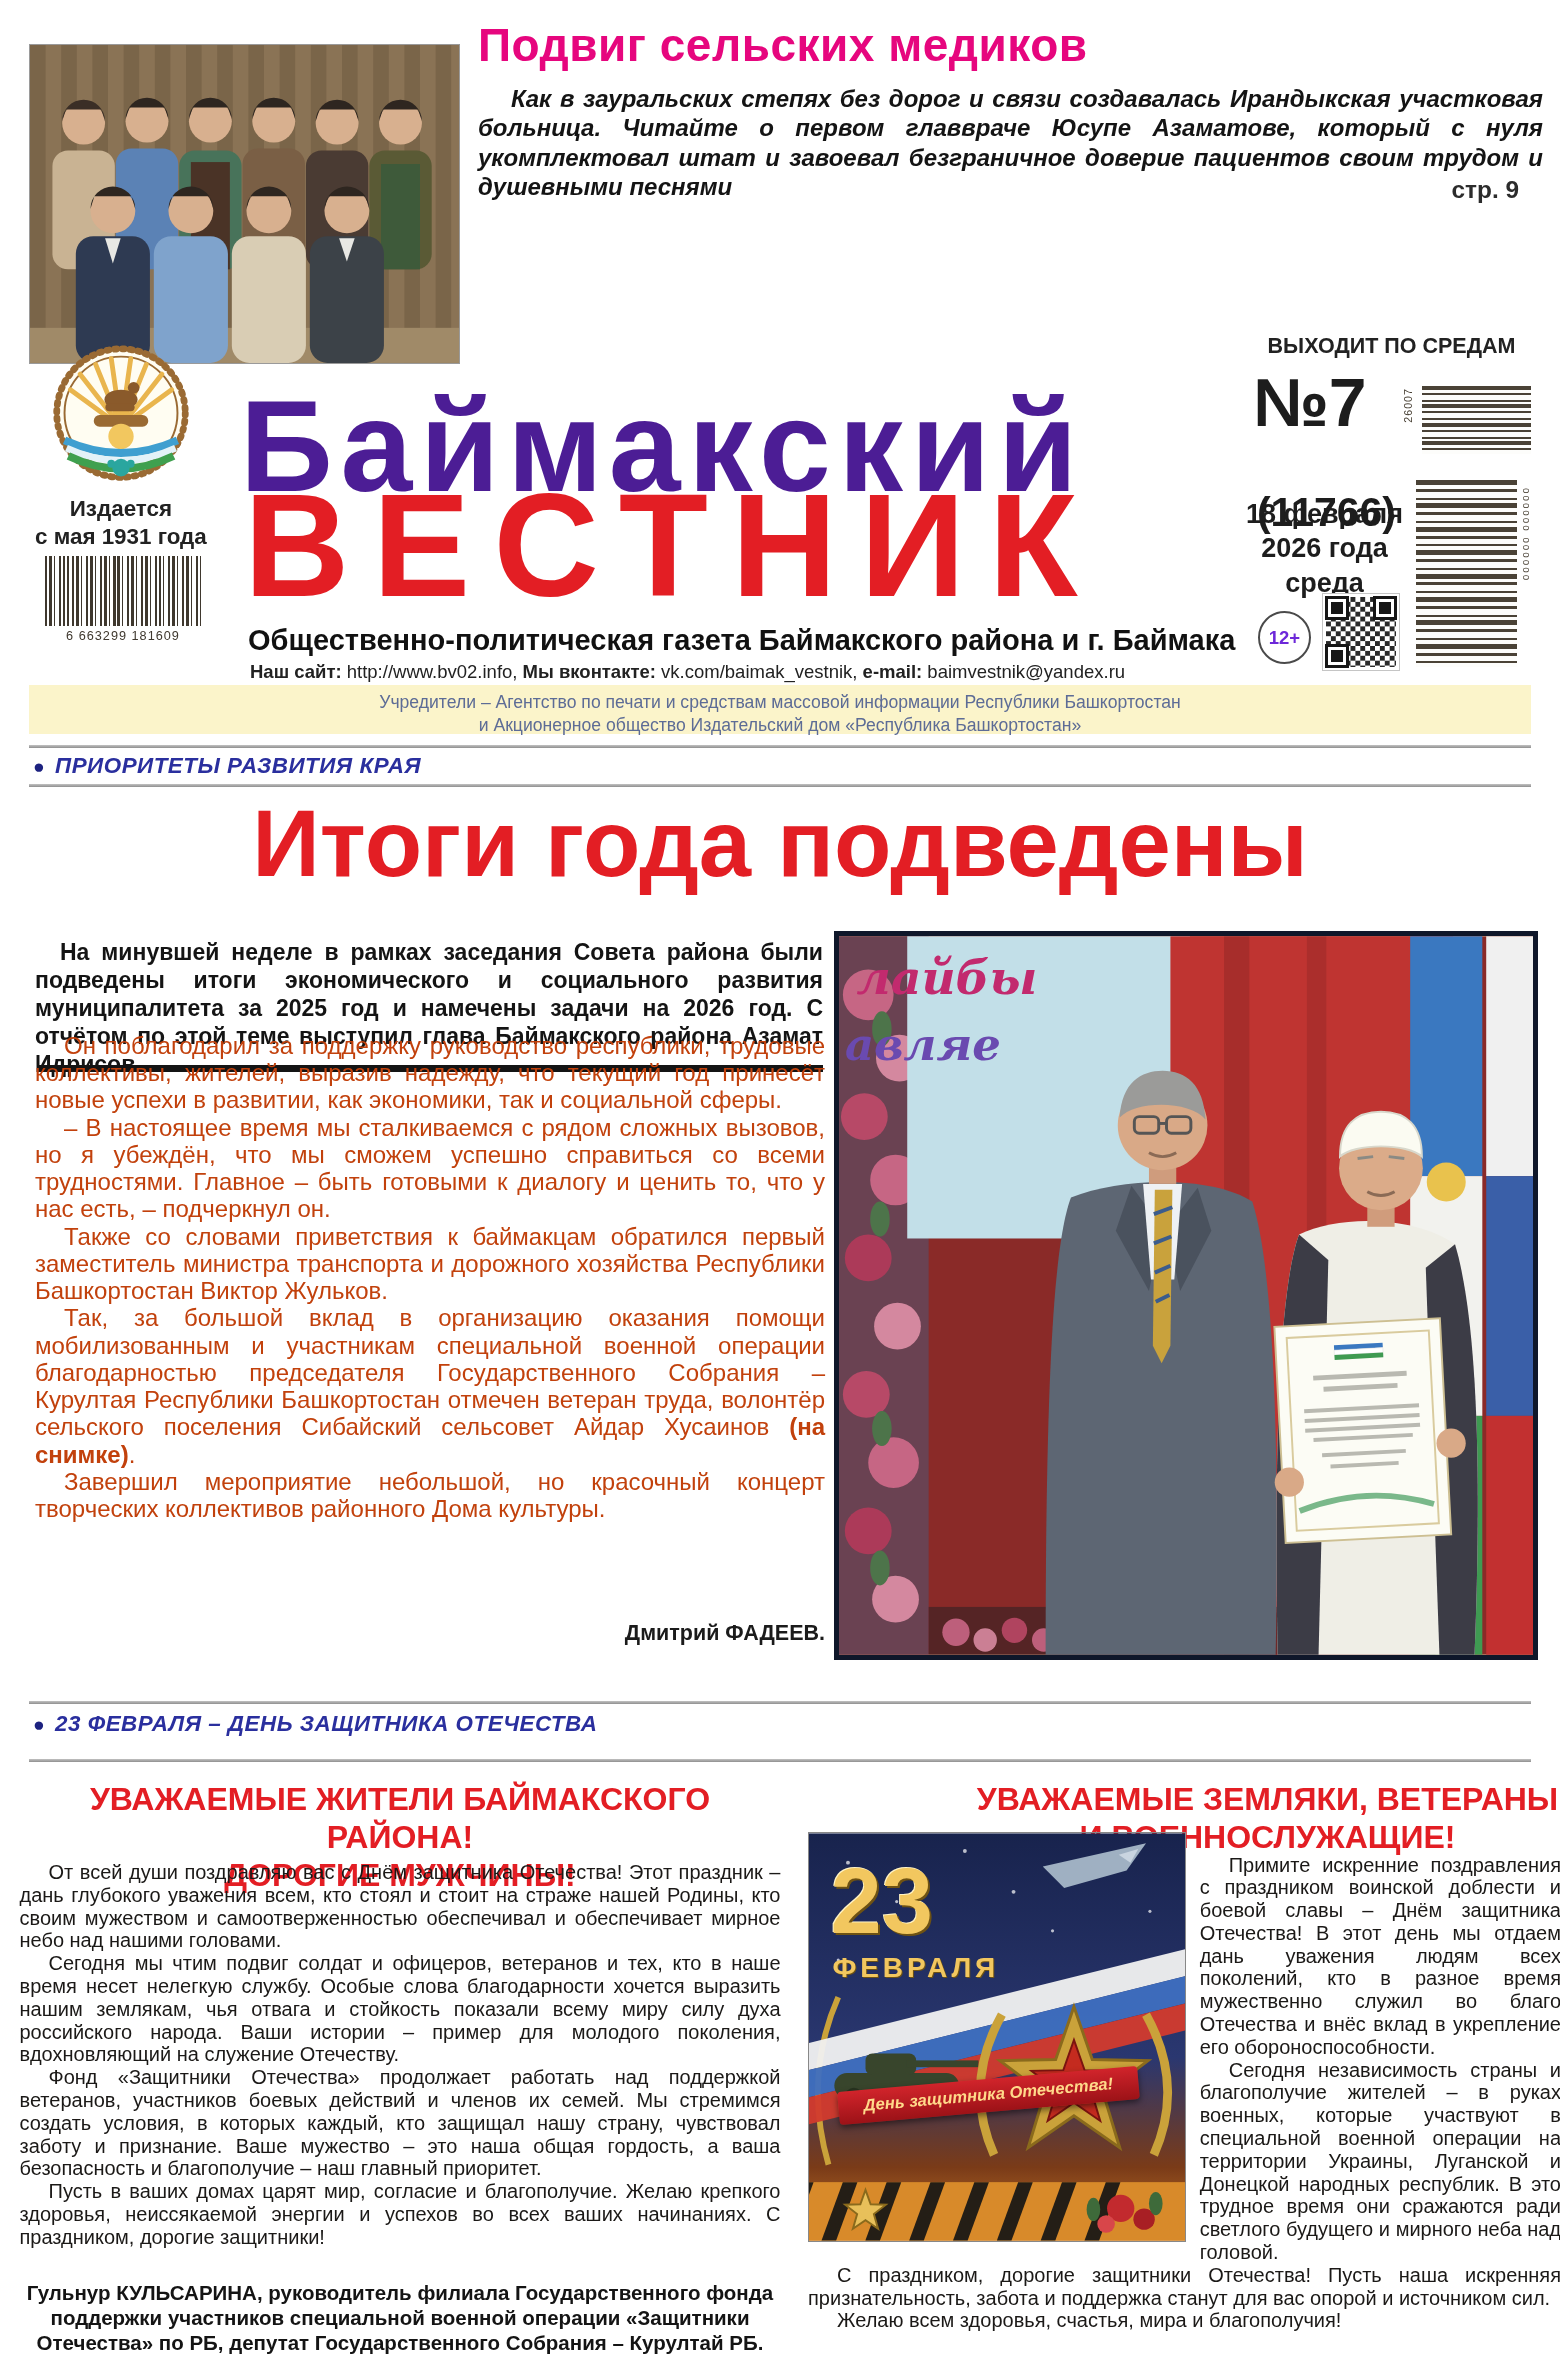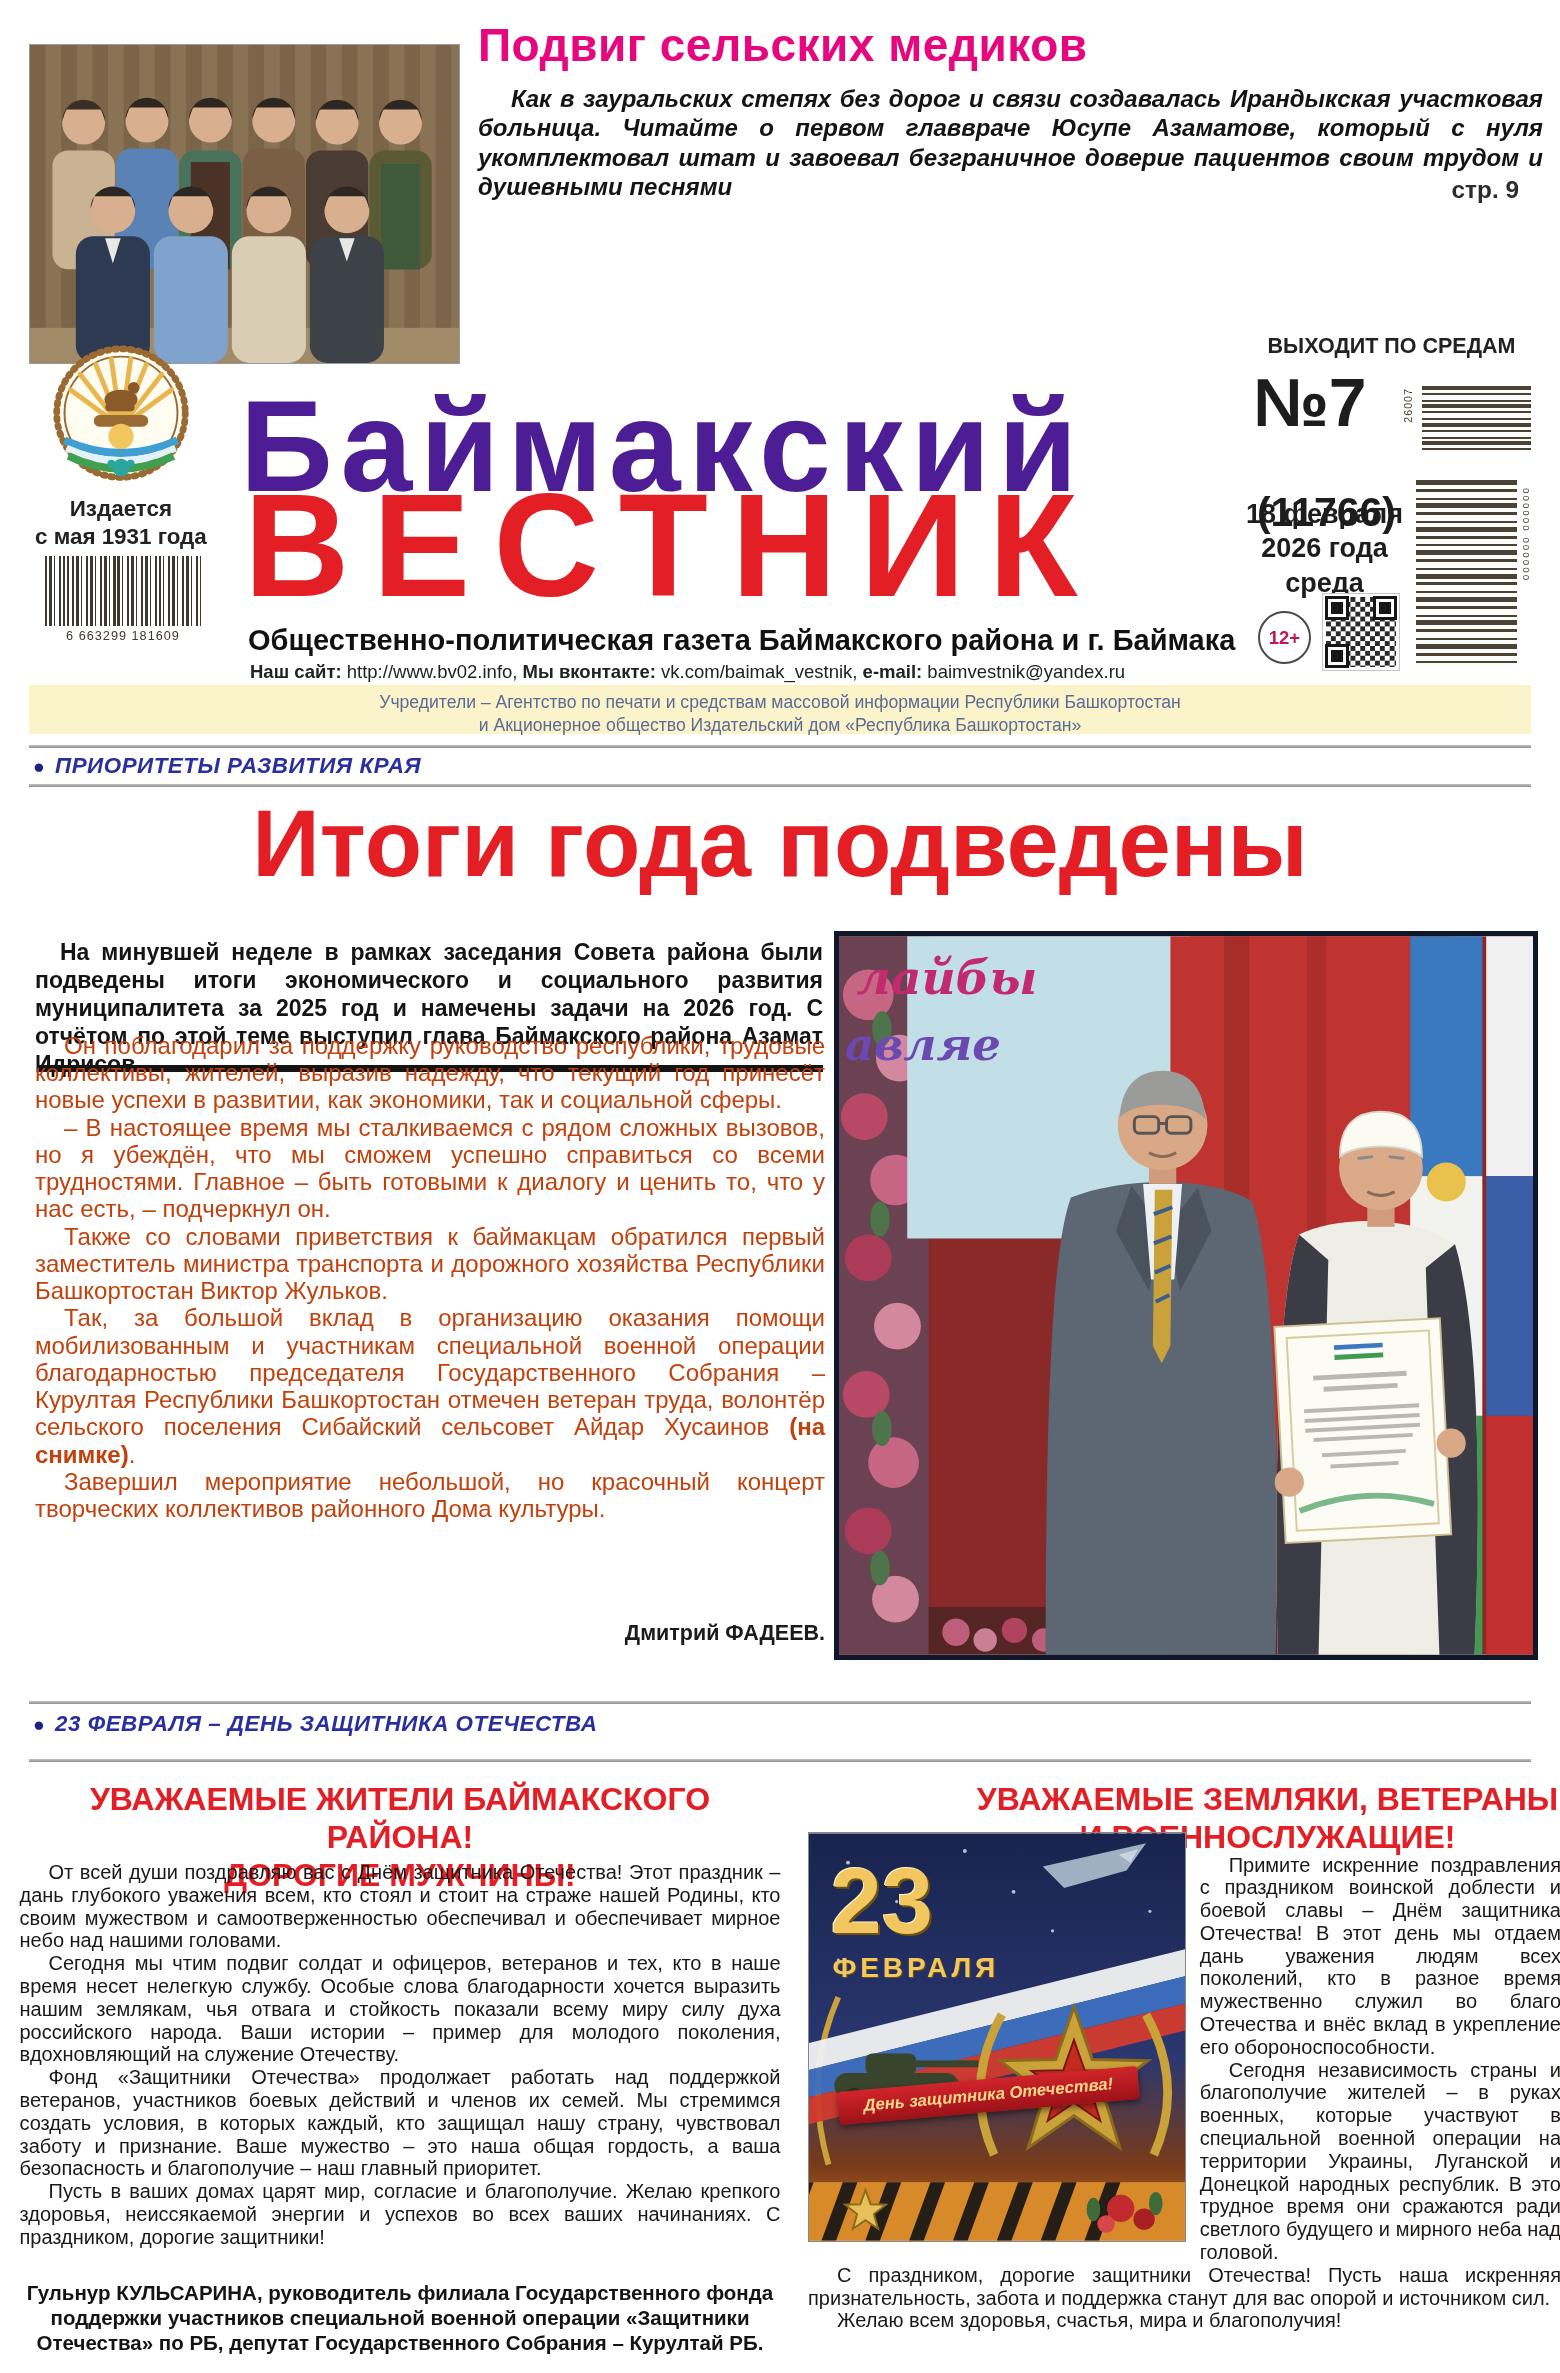--- a/index.html
+++ b/index.html
@@ -27,21 +27,21 @@
   #subtitle{left:248px;top:624px;font-size:29px;font-weight:bold;color:#111;}
   #contacts{left:250px;top:661px;font-size:18.5px;color:#222;}
   #schedule{left:1243px;top:334px;width:297px;text-align:center;font-weight:bold;font-size:21.5px;color:#222;}
   #issue-no{left:1253px;top:363px;font-size:68px;font-weight:bold;color:#1d1d1d;}
   #barcode-top{left:1422px;top:386px;width:109px;height:68px;
      background:repeating-linear-gradient(180deg,#4a4236 0 3.9px,#fdfdfb 3.9px 6.8px,#4a4236 6.8px 8.8px,#fdfdfb 8.8px 13.7px,#4a4236 13.7px 15.6px,#fdfdfb 15.6px 18.5px);}
   #barcode-top-code{left:1402px;top:388px;writing-mode:vertical-rl;transform:rotate(180deg);font-size:10.7px;color:#4a4236;letter-spacing:1px;}
   #issue-total{left:1231px;top:445px;width:191px;text-align:center;font-size:41px;font-weight:bold;color:#1d1d1d;margin-top:44px;}
   .dateline{left:1227px;width:195px;text-align:center;font-weight:bold;font-size:27px;color:#1d1d1d;}
   #age-badge{left:1258px;top:611px;width:49px;height:49px;border:2.9px solid #4a4a4a;border-radius:50%;
-     line-height:49px;text-align:center;font-size:18.5px;font-weight:bold;color:#be185d;}
+     line-height:49px;text-align:center;font-size:18.5px;font-weight:bold;color:#6d28d9;}
   #qr{left:1322px;top:593px;width:76px;height:76px;background:#fff;border:1px solid #c5c5c5;}
   #qr .qmod{position:absolute;inset:2.9px;background:conic-gradient(#161616 90deg,#fff 0 180deg,#161616 0 270deg,#fff 0) 0 0/9.8px 9.8px;opacity:.92;}
   .qf{position:absolute;width:17.6px;height:17.6px;border:3.9px solid #161616;background:#fff;}
   .qf::after{content:"";position:absolute;inset:2.9px;background:#161616;}
   #barcode-side{left:1416px;top:480px;width:101px;height:187px;
      background:repeating-linear-gradient(180deg,#4a4236 0 4.9px,#fdfdfb 4.9px 8.8px,#4a4236 8.8px 11.7px,#fdfdfb 11.7px 17.6px,#4a4236 17.6px 19.5px,#fdfdfb 19.5px 23.4px);}
   #barcode-side-code{left:1521px;top:488px;writing-mode:vertical-rl;font-size:9.8px;color:#4a4236;letter-spacing:2px;}
   #founders{left:29px;top:685px;width:1502px;height:49px;background:#fbf4ca;text-align:center;
      font-size:17.6px;color:#5d6c96;padding-top:5.9px;line-height:1.3;box-sizing:border-box;}
 

